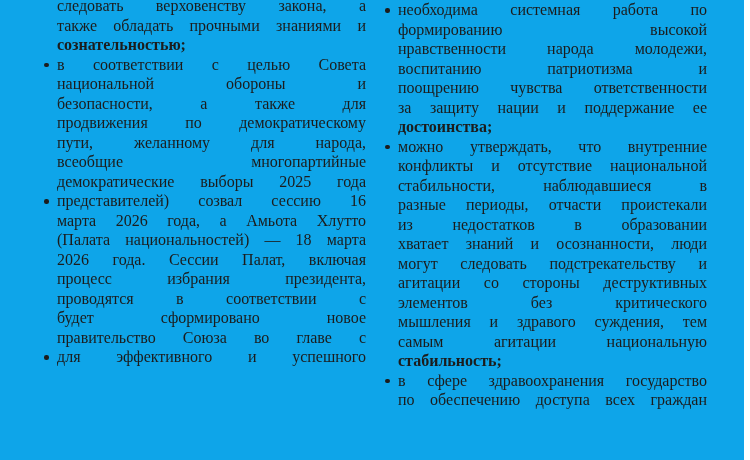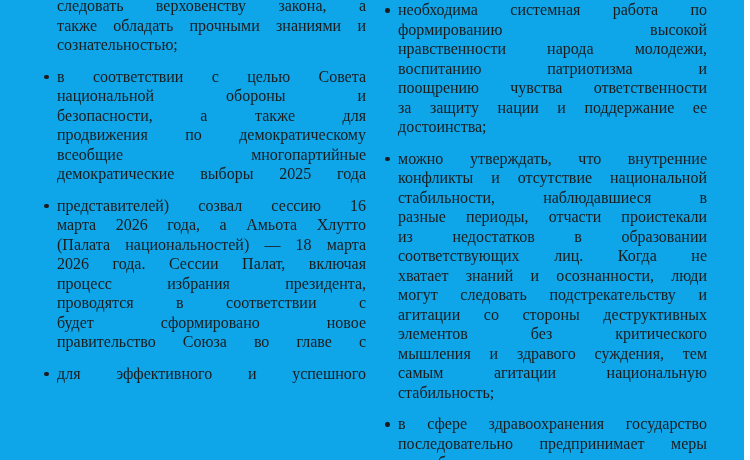--- a/index.html
+++ b/index.html
@@ -17,21 +17,21 @@
     color: #1c1c1c;
   }
   .column {
     position: absolute;
     width: 309px;
   }
   .col-left  { left: 57px;  top: -4px; }
   .col-right { left: 398px; top: 0px; }
   .item {
     position: relative;
-    margin-top: 12px;
+    margin-top: 0;
   }
   .item:first-child { margin-top: 0; }
   .bullet {
     position: absolute;
     left: -13px;
     top: 8px;
     width: 4.5px; height: 4.5px;
     border-radius: 50%;
     background: #1c1c1c;
   }
@@ -39,38 +39,40 @@
     font-size: 16px;
     line-height: 19.5px;
     height: 19.5px;
     text-align: justify;
     text-align-last: justify;
     overflow: hidden;
     white-space: nowrap;
   }
   .line.last {
     text-align-last: left;
+    font-weight: bold;
   }
 </style>
 </head>
 <body>
 
 <div class="page">
   <div class="column col-left">
       <div class="item">
         <div class="line">следовать верховенству закона, а</div>
         <div class="line">также обладать прочными знаниями и</div>
         <div class="line last">сознательностью;</div>
       </div>
       <div class="item">
         <span class="bullet"></span>
         <div class="line">в соответствии с целью Совета</div>
         <div class="line">национальной обороны и</div>
         <div class="line">безопасности, а также для</div>
         <div class="line">продвижения по демократическому</div>
+        <div class="line">пути, желанному для народа,</div>
         <div class="line">всеобщие многопартийные</div>
         <div class="line">демократические выборы 2025 года</div>
       </div>
       <div class="item">
         <span class="bullet"></span>
         <div class="line">представителей) созвал сессию 16</div>
         <div class="line">марта 2026 года, а Амьота Хлутто</div>
         <div class="line">(Палата национальностей) — 18 марта</div>
         <div class="line">2026 года. Сессии Палат, включая</div>
         <div class="line">процесс избрания президента,</div>
@@ -94,29 +96,27 @@
         <div class="line">за защиту нации и поддержание ее</div>
         <div class="line last">достоинства;</div>
       </div>
       <div class="item">
         <span class="bullet"></span>
         <div class="line">можно утверждать, что внутренние</div>
         <div class="line">конфликты и отсутствие национальной</div>
         <div class="line">стабильности, наблюдавшиеся в</div>
         <div class="line">разные периоды, отчасти проистекали</div>
         <div class="line">из недостатков в образовании</div>
-        <div class="line">соответствующих лиц. Когда не</div>
         <div class="line">хватает знаний и осознанности, люди</div>
         <div class="line">могут следовать подстрекательству и</div>
         <div class="line">агитации со стороны деструктивных</div>
         <div class="line">элементов без критического</div>
         <div class="line">мышления и здравого суждения, тем</div>
         <div class="line">самым агитации национальную</div>
         <div class="line last">стабильность;</div>
       </div>
       <div class="item">
         <span class="bullet"></span>
         <div class="line">в сфере здравоохранения государство</div>
-        <div class="line">последовательно предпринимает меры</div>
         <div class="line">по обеспечению доступа всех граждан</div>
       </div>
     </div>
 </div>
 
 </body></html>

